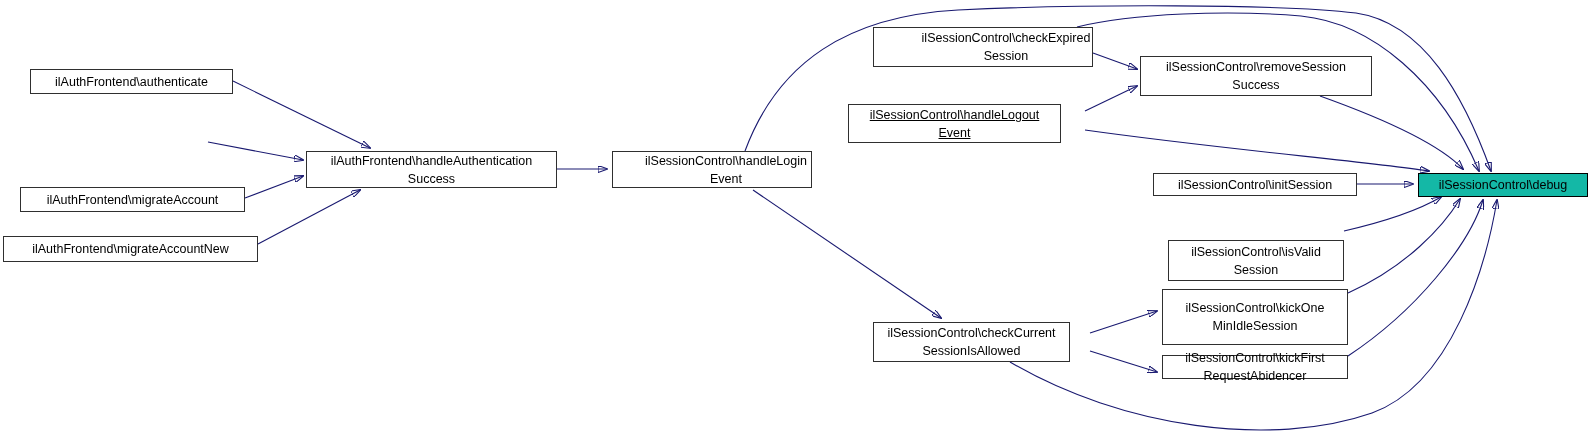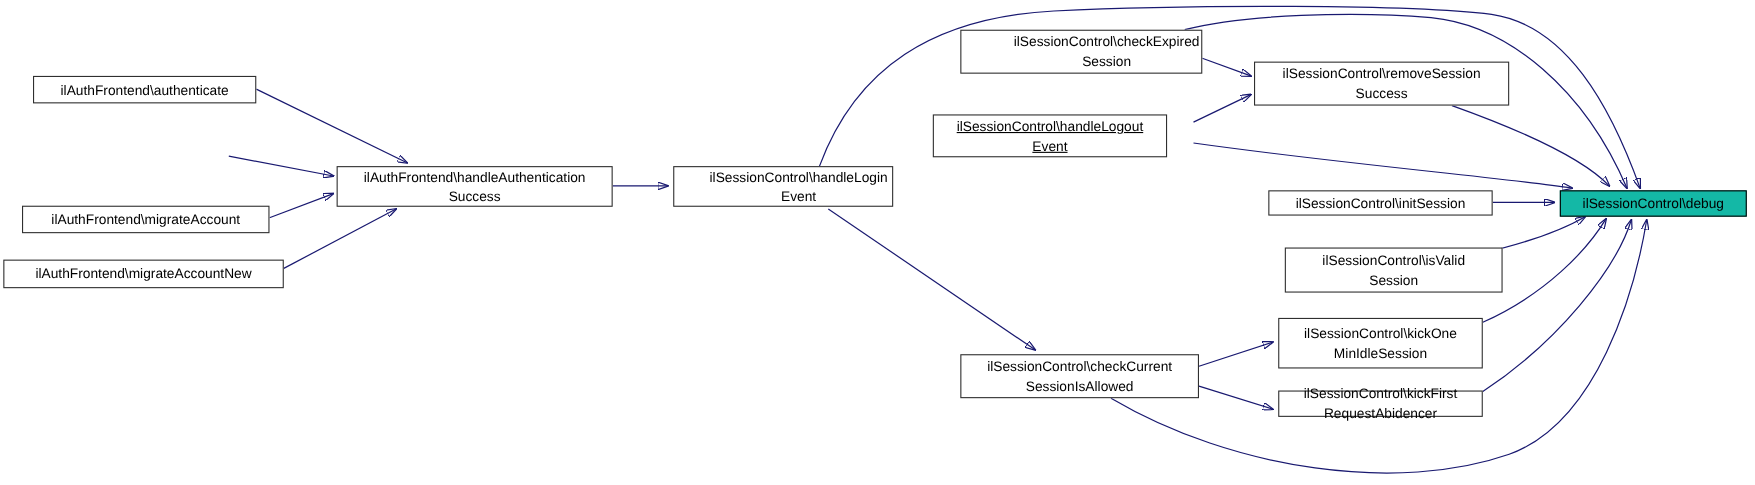--- a/index.html
+++ b/index.html
@@ -98,27 +98,27 @@
 Session</div>
 
   <div class="node" style="left:848px; top:104px; width:213px; height:39px;text-decoration:underline;">ilSessionControl\handleLogout
 Event</div>
 
   <div class="node" style="left:1140px; top:56px; width:232px; height:40px;">ilSessionControl\removeSession
 Success</div>
 
   <div class="node" style="left:1153px; top:173px; width:204px; height:23px;">ilSessionControl\initSession</div>
 
-  <div class="node" style="left:1168px; top:225px; width:198px; height:41px;">ilSessionControl\isValid
+  <div class="node" style="left:1168px; top:240px; width:176px; height:41px;">ilSessionControl\isValid
 Session</div>
 
-  <div class="node" style="left:873px; top:322px; width:217px; height:40px;">ilSessionControl\checkCurrent
+  <div class="node" style="left:873px; top:322px; width:197px; height:40px;">ilSessionControl\checkCurrent
 SessionIsAllowed</div>
 
-  <div class="node" style="left:1162px; top:289px; width:186px; height:46px;">ilSessionControl\kickOne
+  <div class="node" style="left:1162px; top:289px; width:186px; height:56px;">ilSessionControl\kickOne
 MinIdleSession</div>
 
   <div class="node" style="left:1162px; top:355px; width:186px; height:24px;">ilSessionControl\kickFirst
 RequestAbidencer</div>
 
   <div class="node highlight" style="left:1418px; top:173px; width:170px; height:24px;">ilSessionControl\debug</div>
 
 </div>
 
 </body></html>

